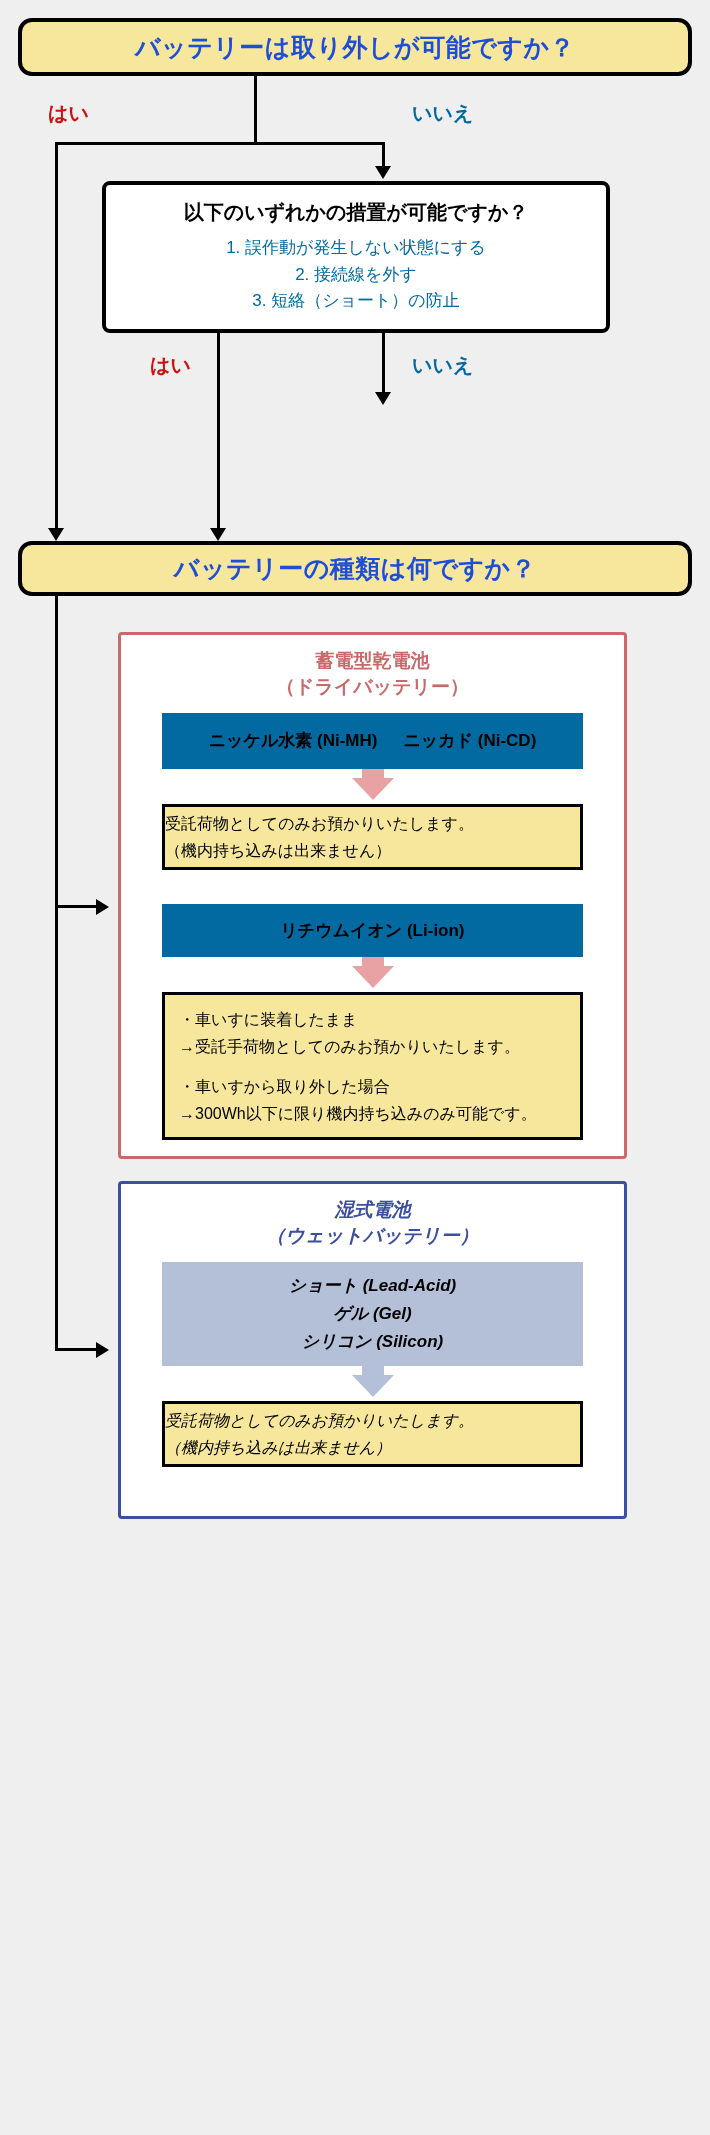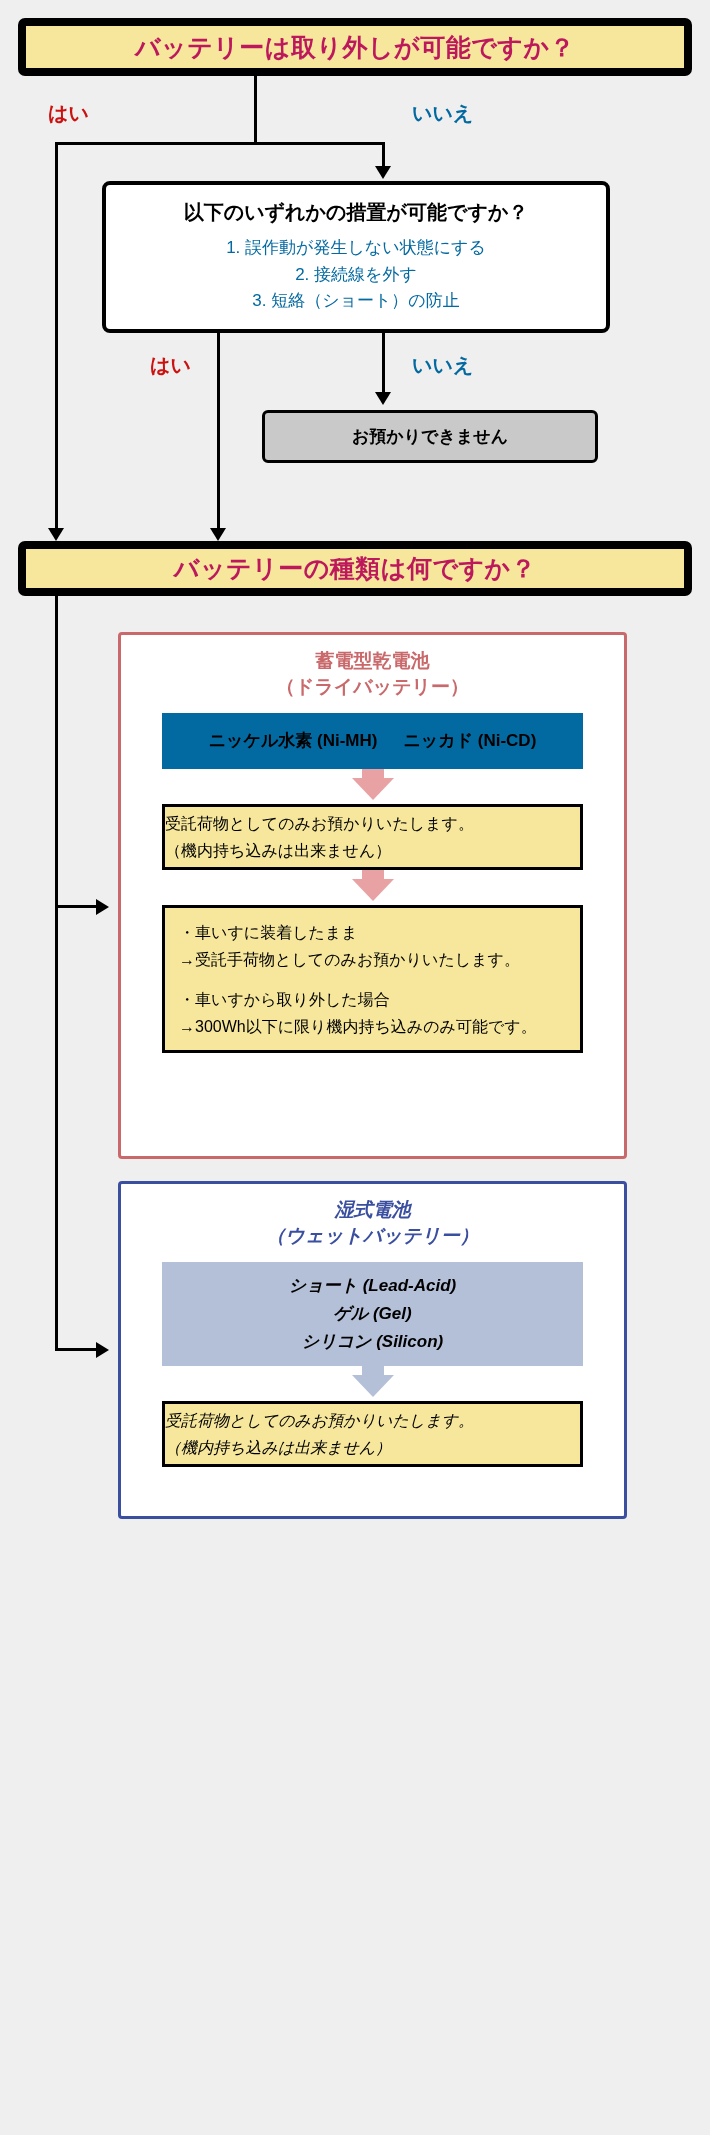--- a/index.html
+++ b/index.html
@@ -13,27 +13,27 @@
     overflow: hidden;
   }
   .canvas { position: relative; width: 710px; height: 2135px; }
 
   
   .node { position: absolute; }
 
   
   .q-box {
     background: #f6e79c;
-    border: 8px solid #000000;
-    border-radius: 7px;
-    display: flex;
-    align-items: center;
-    justify-content: center;
-    font-weight: bold;
-    color: #be185d;
+    border: 4px solid #000000;
+    border-radius: 14px;
+    display: flex;
+    align-items: center;
+    justify-content: center;
+    font-weight: bold;
+    color: #1d4ed8;
   }
   .q-box .q-text { font-size: 25px; letter-spacing: .5px; }
 
   
   .white-box {
     background: #ffffff;
     border: 4px solid #000;
     border-radius: 8px;
     display: flex;
     flex-direction: column;
@@ -184,23 +184,20 @@
   </div>
 
   <div class="vline" style="left:217px; top:333px; width:3px; height:201px;"></div>
   <div class="arrow-down" style="left:210px; top:528px;"></div>
   <div class="edge-label edge-yes" style="left:150px; top:352px;">はい</div>
 
   <div class="vline" style="left:382px; top:333px; width:3px; height:62px;"></div>
   <div class="arrow-down" style="left:375px; top:392px;"></div>
   <div class="edge-label edge-no" style="left:412px; top:352px;">いいえ</div>
 
-  <div class="node gray-box" style="left:262px; top:410px; width:336px; height:53px;">
-    <span>お預かりできません</span>
-  </div>
 
   <div class="node q-box" style="left:18px; top:541px; width:674px; height:55px;">
     <span class="q-text">バッテリーの種類は何ですか？</span>
   </div>
 
   <div class="vline" style="left:55px; top:596px; width:3px; height:754px;"></div>
 
   <div class="hline" style="left:55px; top:905px; width:43px; height:3px;"></div>
   <div class="arrow-right" style="left:96px; top:899px;"></div>
 
@@ -223,20 +220,23 @@
     <div class="fat-arrow fa-red" style="width:421px; height:31px; margin-top:0;">
       <div class="stem" style="width:22px; height:9px;"></div>
       <div class="head"></div>
     </div>
 
     <div class="res-box res-center" style="width:421px; height:66px; margin-top:4px;">
       <div>受託荷物としてのみお預かりいたします。</div>
       <div>（機内持ち込みは出来ません）</div>
     </div>
 
+    <div class="chip chip-red" style="width:421px; height:53px; margin-top:34px;">
+      <span>リチウムイオン (Li-ion)</span>
+    </div>
 
     <div class="fat-arrow fa-red" style="width:421px; height:31px;">
       <div class="stem" style="width:22px; height:9px;"></div>
       <div class="head"></div>
     </div>
 
     <div class="res-box res-left" style="width:421px; height:148px; margin-top:4px;">
       <div>・車いすに装着したまま</div>
       <div>→受託手荷物としてのみお預かりいたします。</div>
       <div class="gap"></div>

